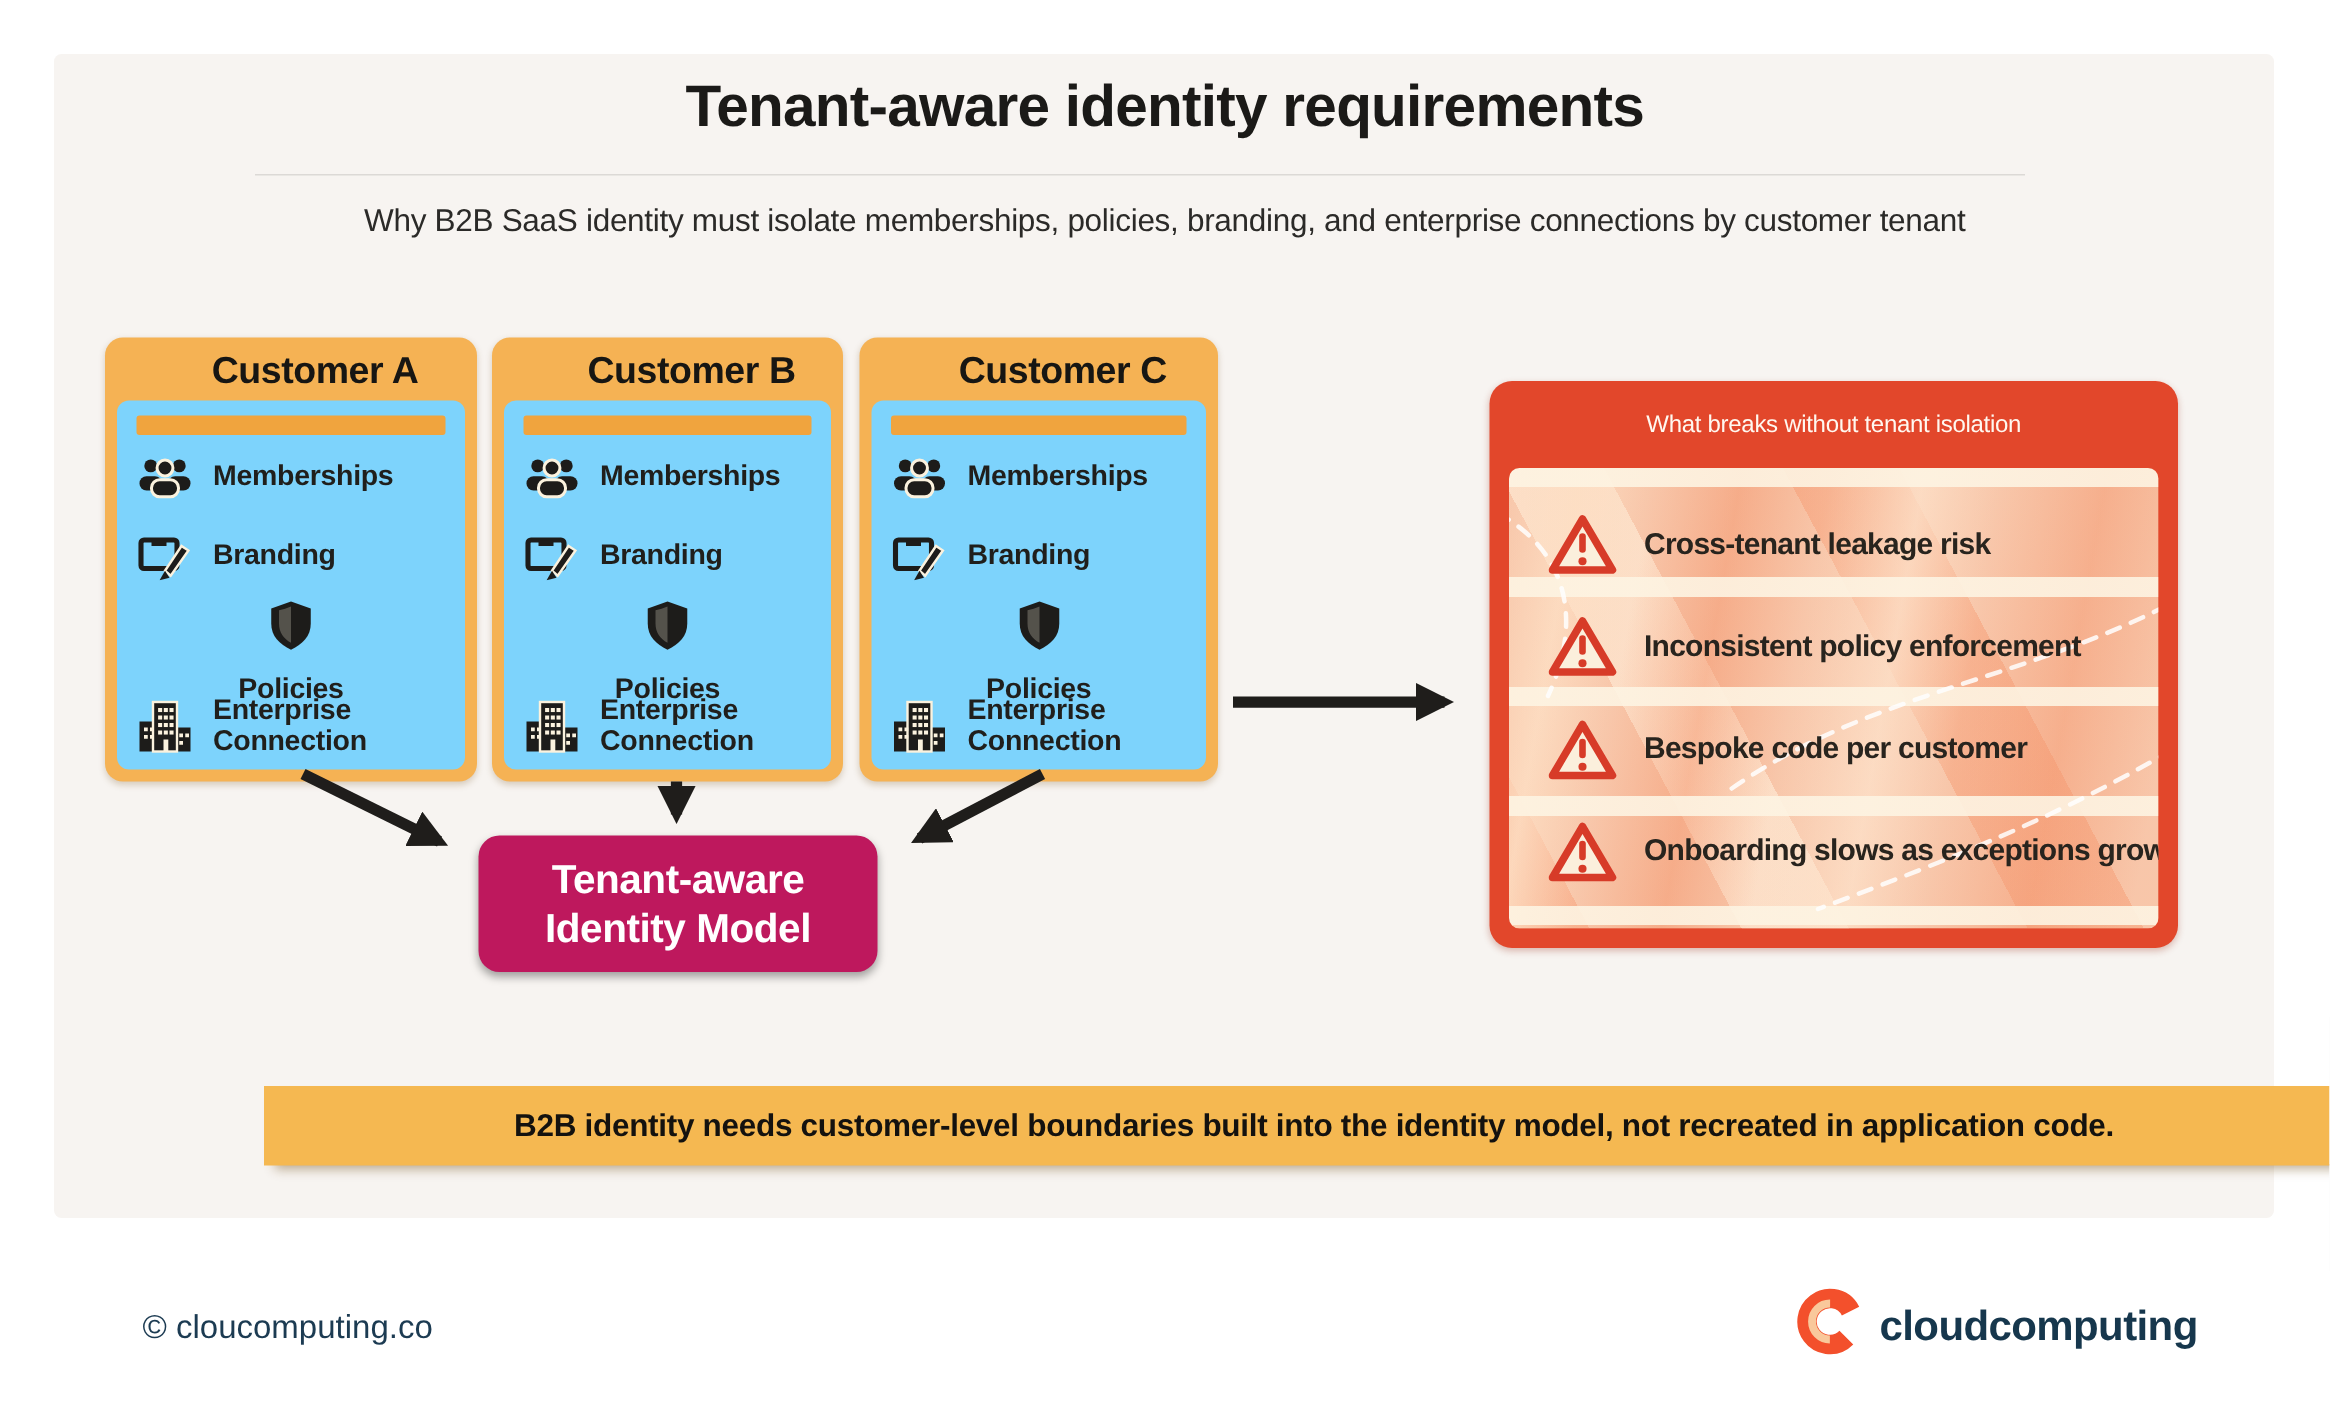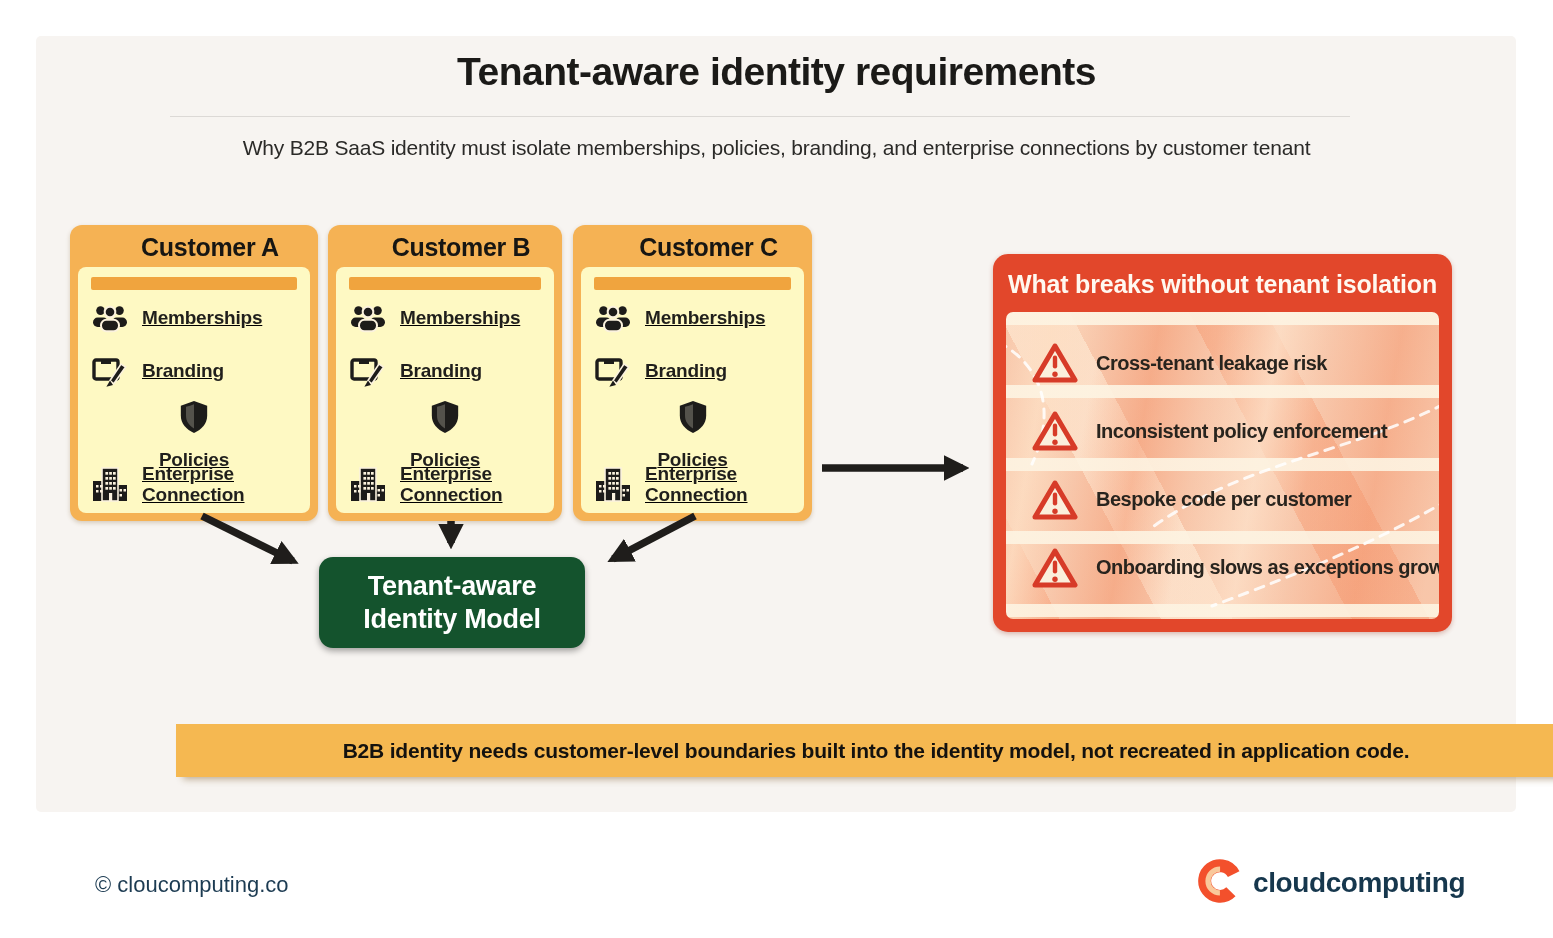--- a/index.html
+++ b/index.html
@@ -18,39 +18,39 @@
 
   
   .customer-card { position:absolute; top:225px; height:296px; background:#f5b254;
                    border-radius:12px; box-shadow:0 2px 4px rgba(120,85,30,.25); }
   .card-a { left:70px;  width:248px; }
   .card-b { left:328px; width:234px; }
   .card-c { left:573px; width:239px; }
   .card-title { position:absolute; left:16px; top:0; width:100%; height:42px; line-height:44px;
                 text-align:center; font-size:25px; font-weight:bold; color:#171613; letter-spacing:-0.3px; }
   .card-body { position:absolute; left:8px; right:8px; top:42px; bottom:8px;
-               background:#fef9c3; border-radius:8px; padding:8px 12px 4px;text-decoration:underline; }
+               background:#7dd3fc; border-radius:8px; padding:8px 12px 4px; }
   .card-topbar { height:13px; background:#f0a43e; border-radius:2px; margin:2px 1px 2px; }
   .card-item { display:flex; align-items:center; gap:12px; }
   .row-1 { height:52px; } .row-2 { height:53px; } .row-3 { height:55px;flex-direction:column; } .row-4 { height:64px; }
   .item-icon { flex:0 0 40px; display:flex; align-items:center; justify-content:center; }
   .item-label { font-size:19px; font-weight:bold; color:#201f1c; line-height:1.12; max-width:124px; letter-spacing:-0.2px; }
 
   
   .model-box { position:absolute; left:319px; top:557px; width:266px; height:91px;
-               background:#14532d; border-radius:14px; color:#ffffff; display:flex;
+               background:#be185d; border-radius:14px; color:#ffffff; display:flex;
                flex-direction:column; align-items:center; justify-content:center;
                font-size:27px; font-weight:bold; line-height:1.22; letter-spacing:-0.3px;
                box-shadow:0 3px 6px rgba(0,0,0,.35); }
 
   
   .risk-panel { position:absolute; left:993px; top:254px; width:459px; height:378px;
                 background:#e2472b; border-radius:15px; box-shadow:0 2px 5px rgba(150,40,20,.3); }
   .risk-title { position:absolute; left:0; top:0; width:100%; height:58px; line-height:60px;
-                text-align:center; color:#fff8f0; font-size:25px; font-weight:bold; letter-spacing:-0.2px; }
+                text-align:center; color:#fff8f0; font-size:16px; font-weight:normal; letter-spacing:-0.2px; }
   .risk-body { position:absolute; left:13px; right:13px; top:58px; bottom:13px; border-radius:7px;
                overflow:hidden;
                background-color:#f8cfb5;
                background-image:
                  repeating-linear-gradient(180deg, rgba(253,242,224,.92) 0 13px, rgba(247,166,128,.22) 13px 73px),
                  linear-gradient(100deg, rgba(255,238,214,0) 0%, rgba(255,238,214,.85) 10%, rgba(255,238,214,0) 20%,
                     rgba(243,142,100,.5) 32%, rgba(243,142,100,0) 44%, rgba(255,241,221,.8) 57%,
                     rgba(255,241,221,0) 68%, rgba(243,142,100,.45) 82%, rgba(243,142,100,0) 96%),
                  linear-gradient(62deg, rgba(248,156,116,.5) 0 9%, rgba(0,0,0,0) 9% 26%,
                     rgba(255,246,228,.8) 26% 38%, rgba(0,0,0,0) 38% 58%,

